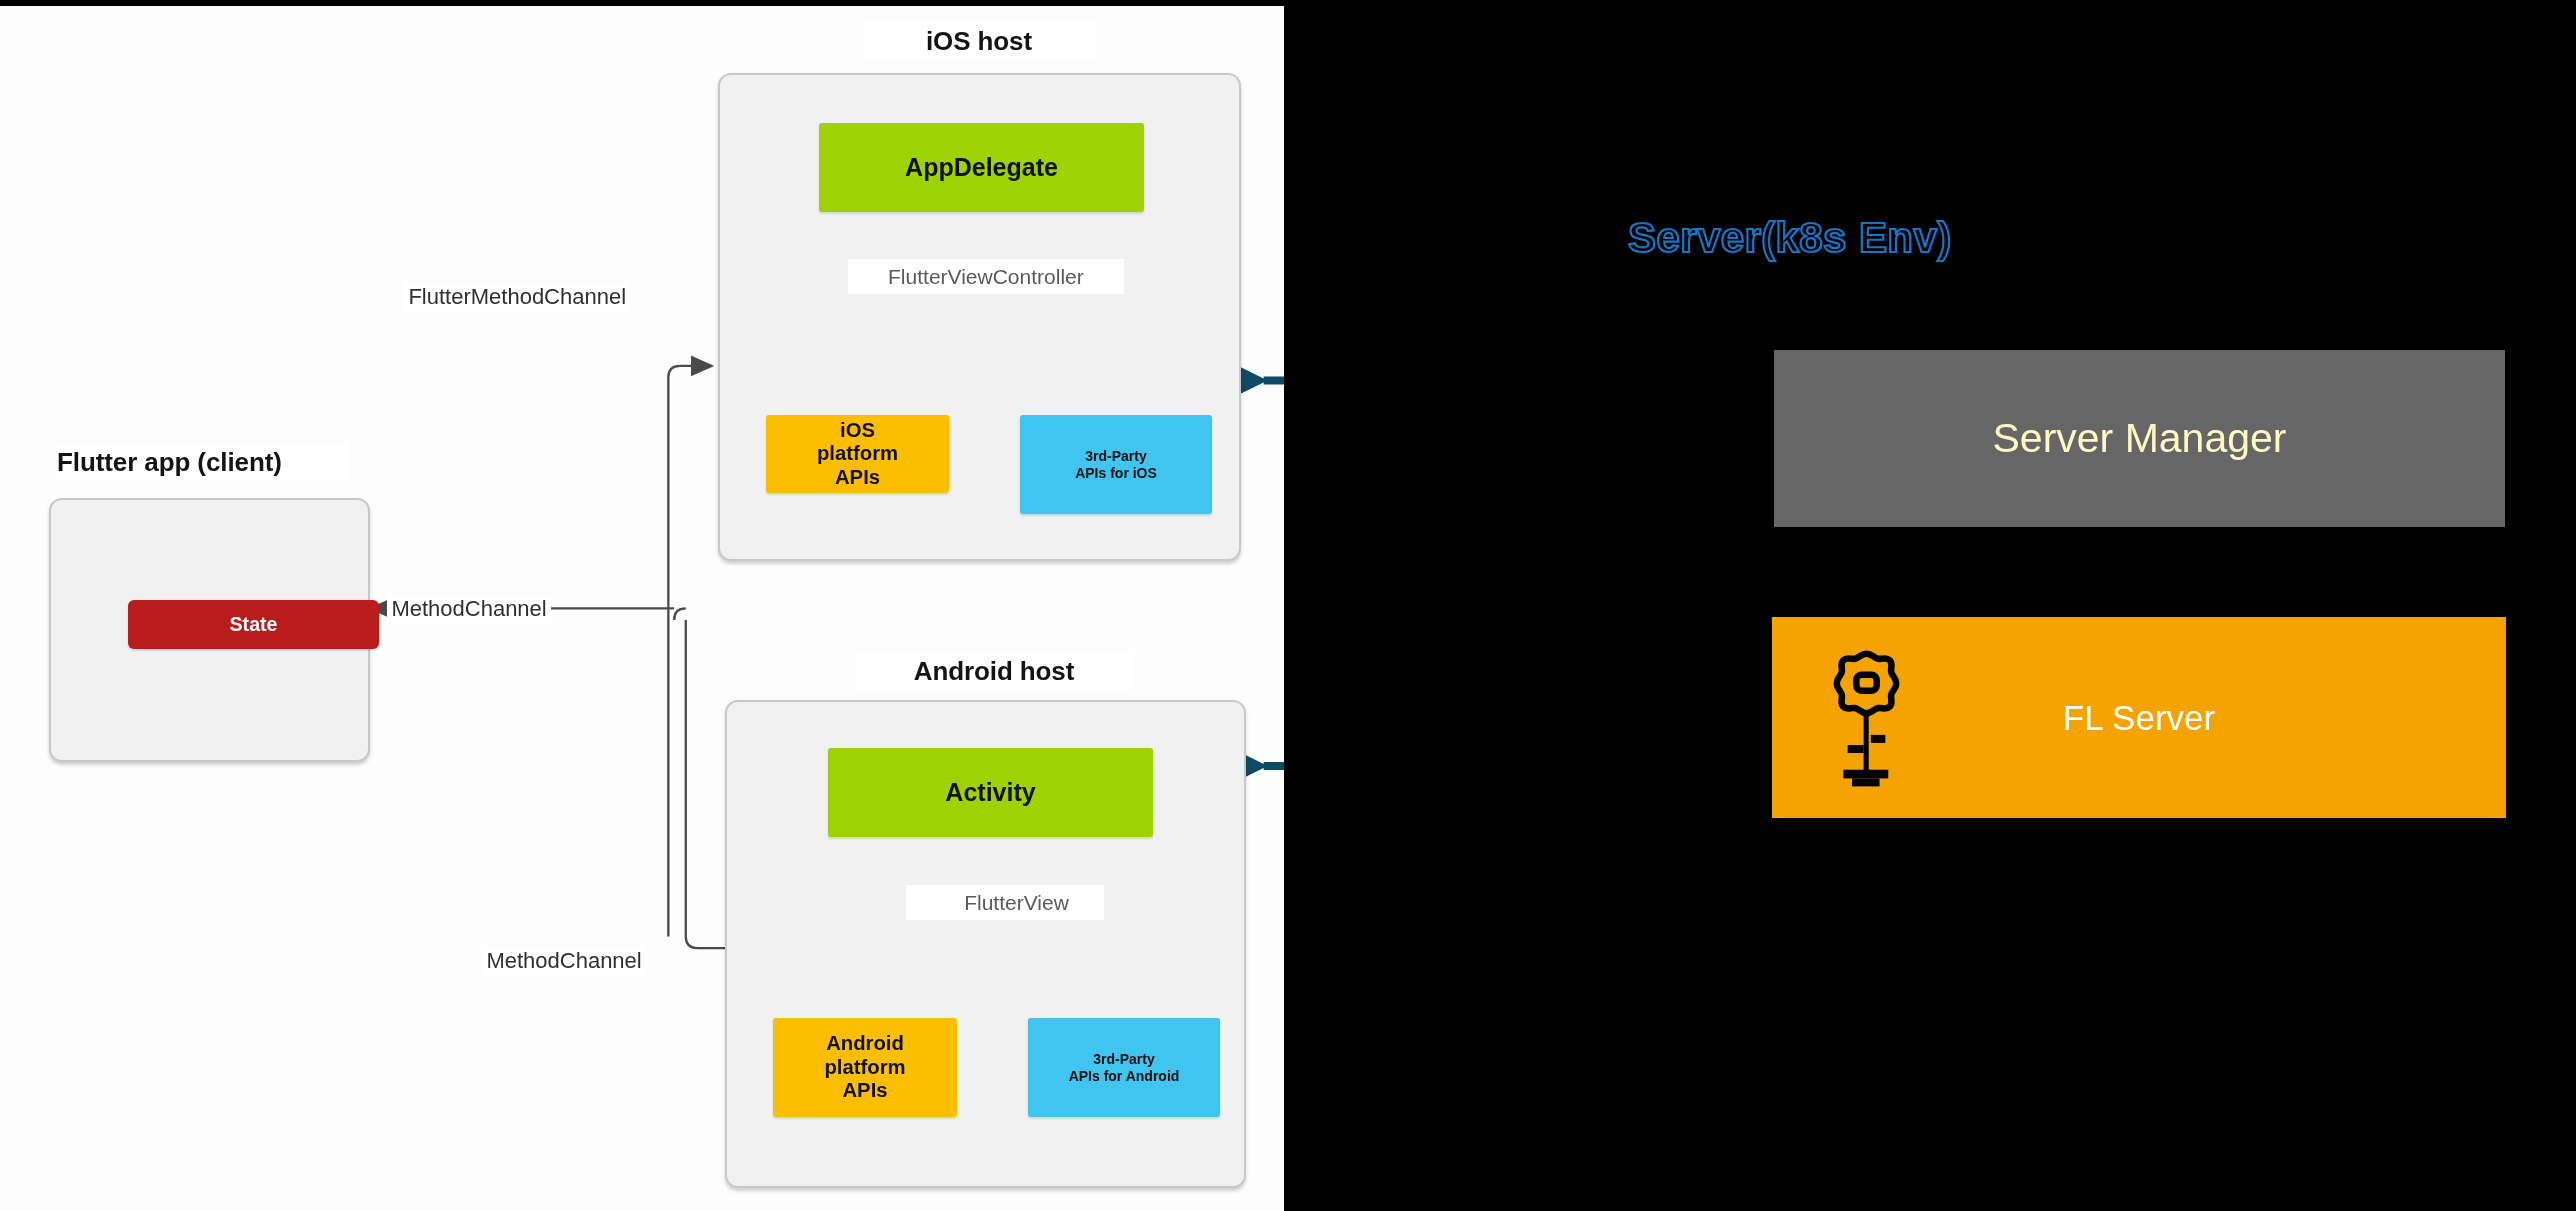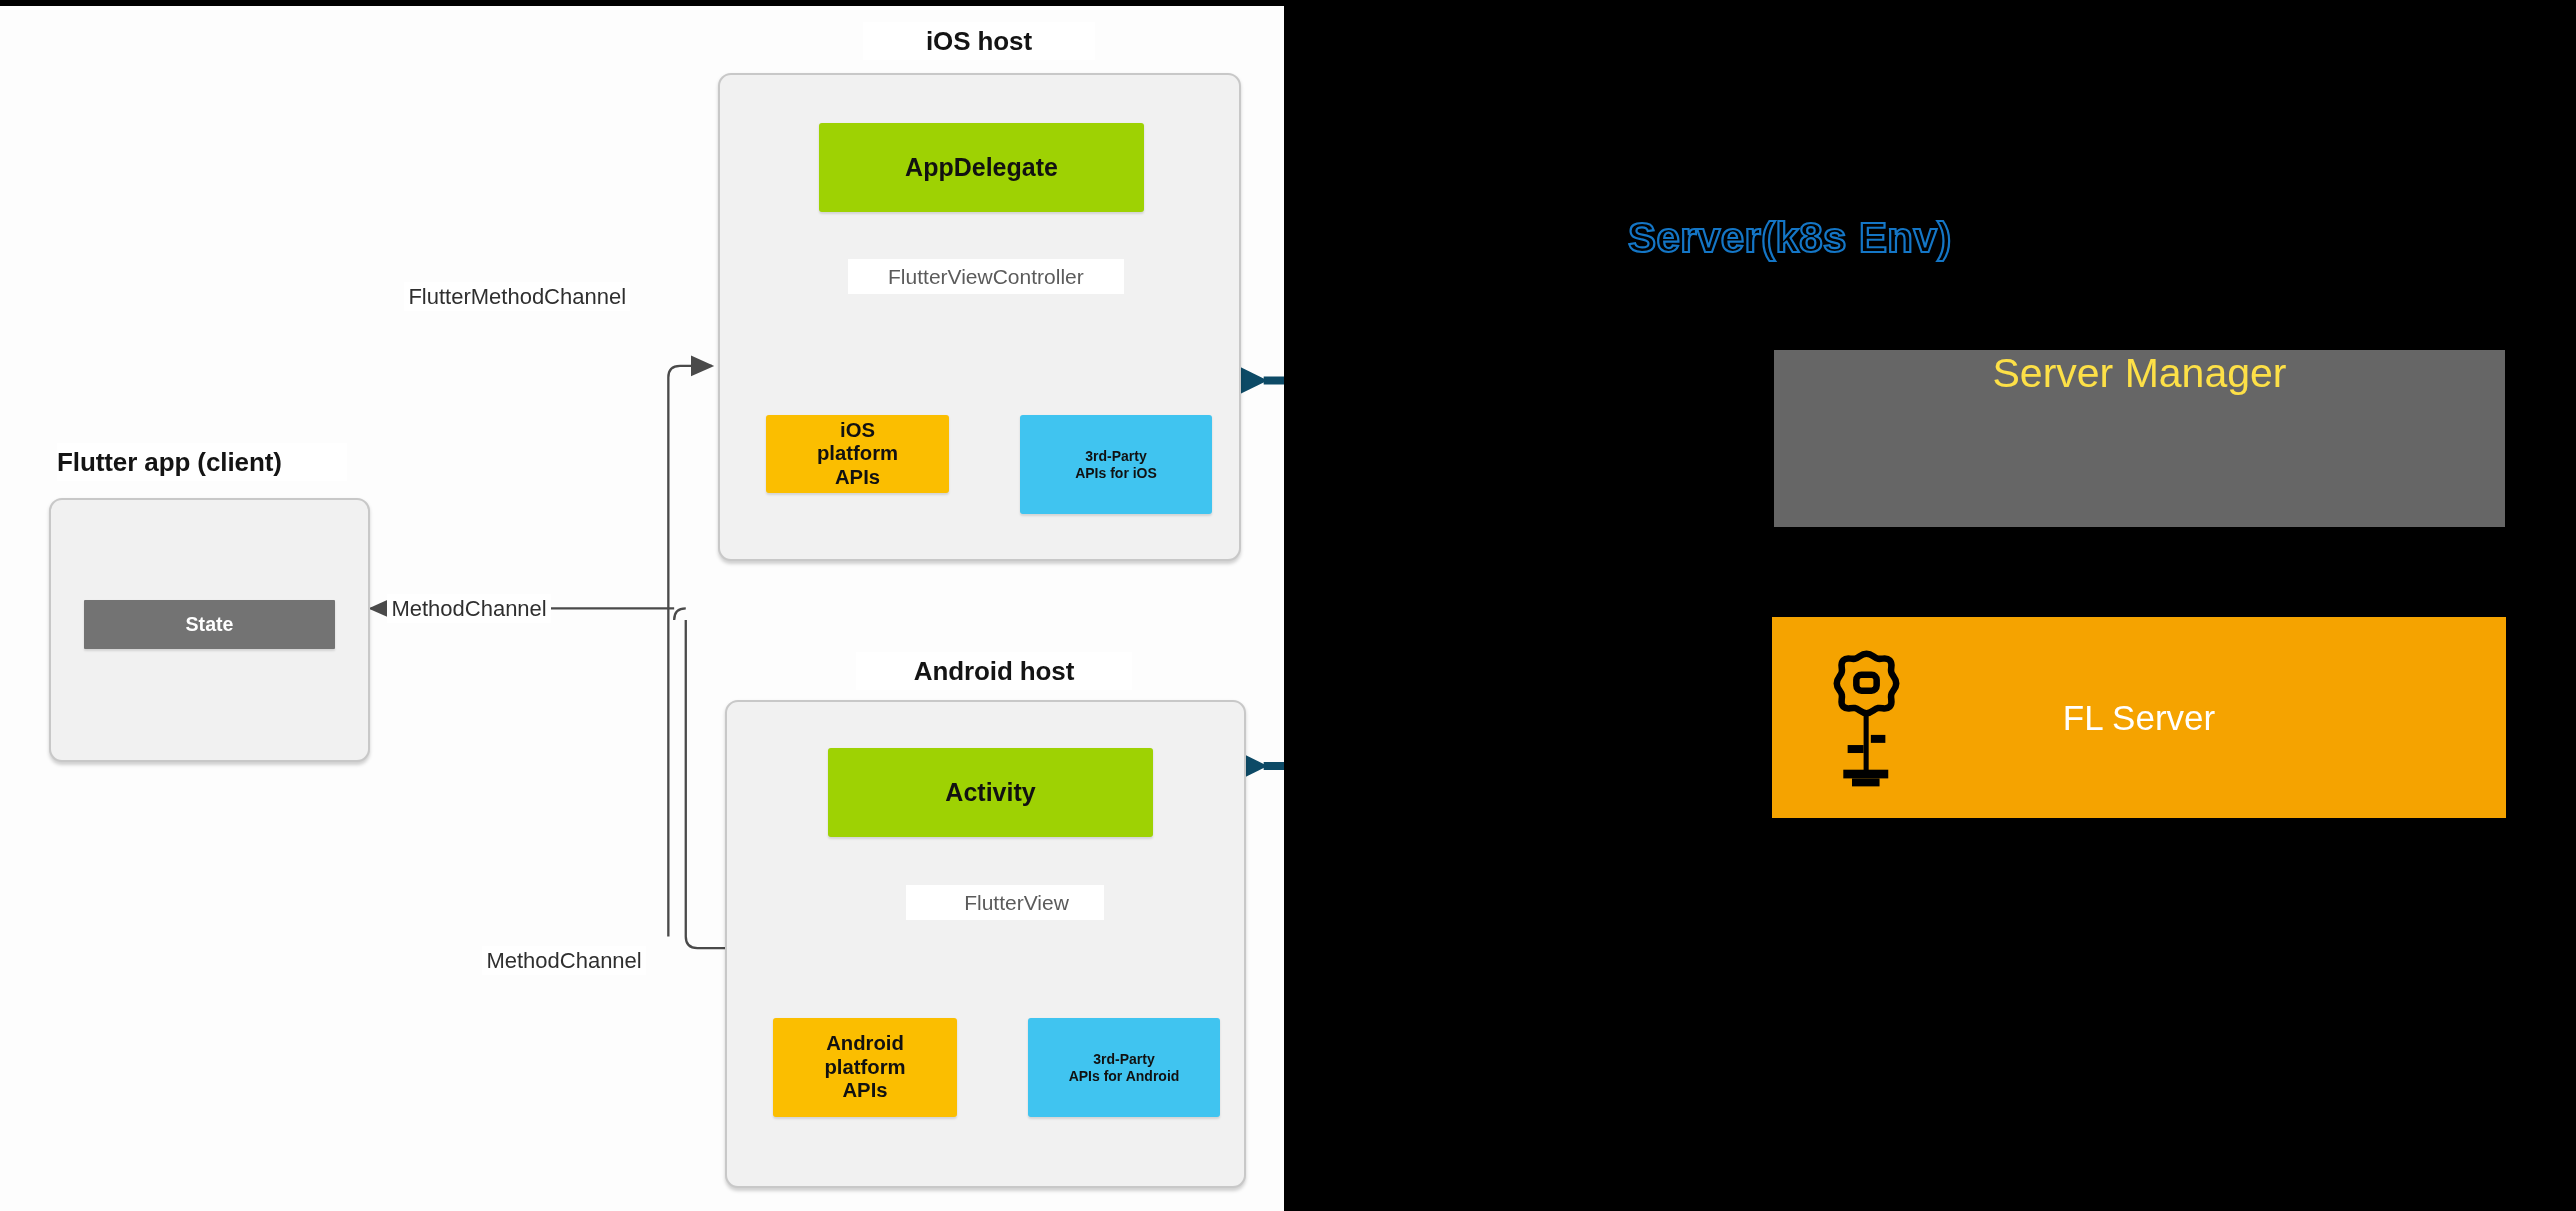--- a/index.html
+++ b/index.html
@@ -55,21 +55,21 @@
     justify-content: center;
     text-align: center;
     font-weight: bold;
     line-height: 1.16;
     border-radius: 2.9px;
     box-shadow: 0 1.5px 2.2px rgba(0,0,0,0.12);
   }
   .node.green  { background: #9ed203; color: #111111; font-size: 25px; }
   .node.orange { background: #fbbe00; color: #111111; font-size: 20.3px; }
   .node.blue   { background: #40c4f0; color: #111111; font-size: 14px; }
-  .node.purple { background: #737373; color: #ffffff; font-size: 19.6px; border-radius: 1px; }
+  .node.purple { background: #b91c1c; color: #ffffff; font-size: 19.6px; border-radius: 6px; margin-left: 44px; }
 
   
   .edge-label {
     position: absolute;
     background: #ffffff;
     color: #5b5b5b;
     font-size: 21px;
     white-space: nowrap;
     padding: 1.5px 4.4px;
   }
@@ -110,22 +110,23 @@
     letter-spacing: 0.4px;
   }
   #server-manager-box {
     position: absolute;
     left: 1774px;
     top: 350px;
     width: 731px;
     height: 177px;
     background: #666666;
     display: flex;
+    align-items: center;
     justify-content: center;
-    color: #fde047;
+    color: #fef9c3;
     font-size: 41px;
   }
   #fl-server-box {
     position: absolute;
     left: 1772px;
     top: 617px;
     width: 734px;
     height: 201px;
     background: #f5a300;
     display: flex;

